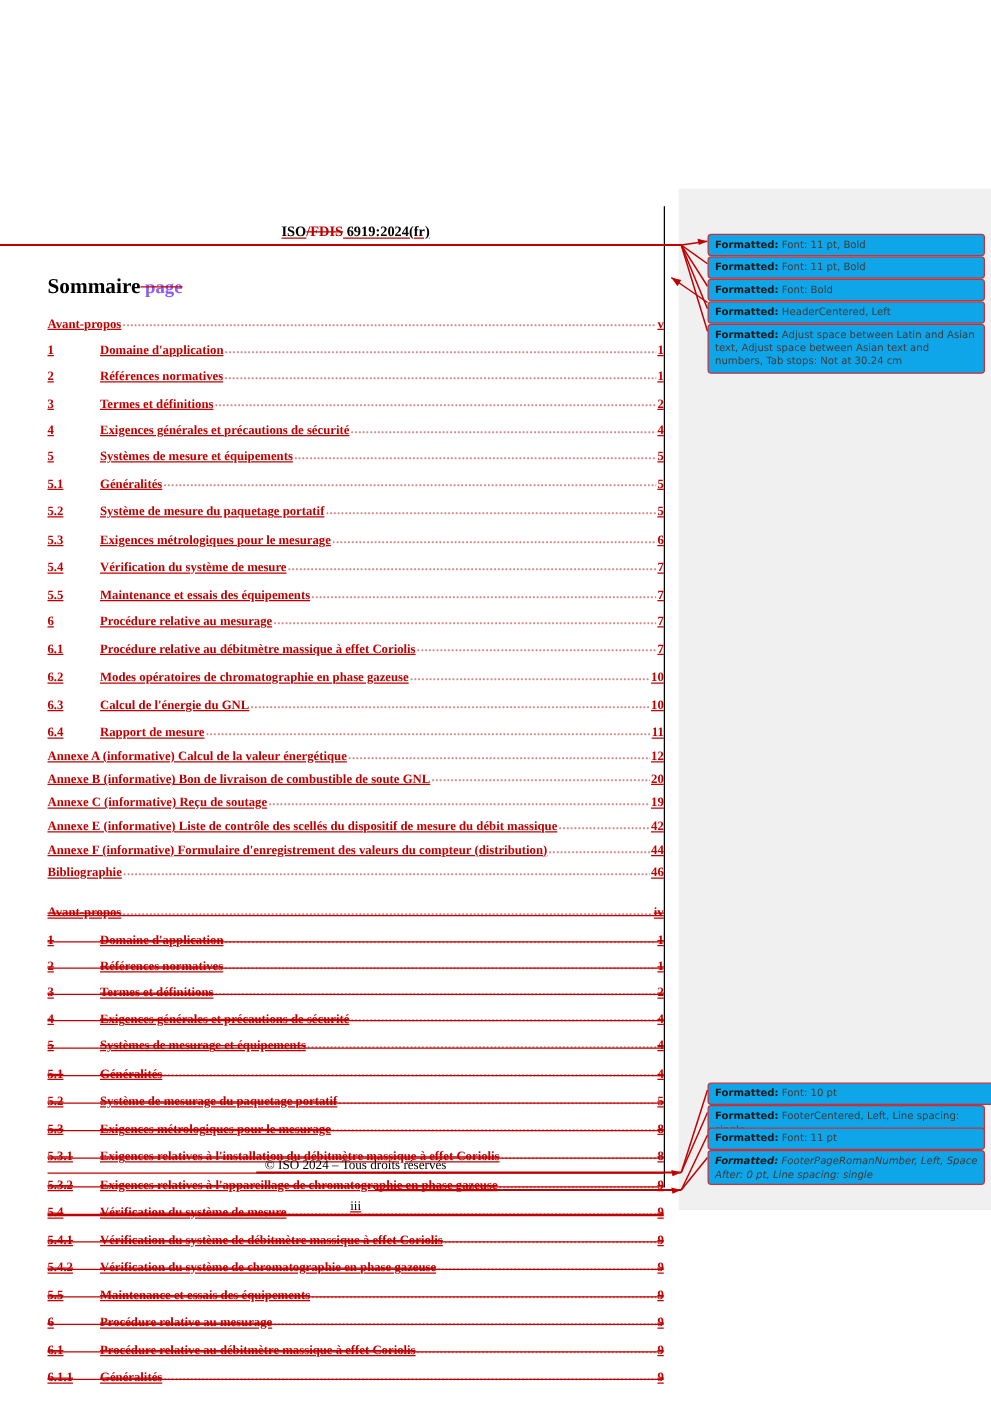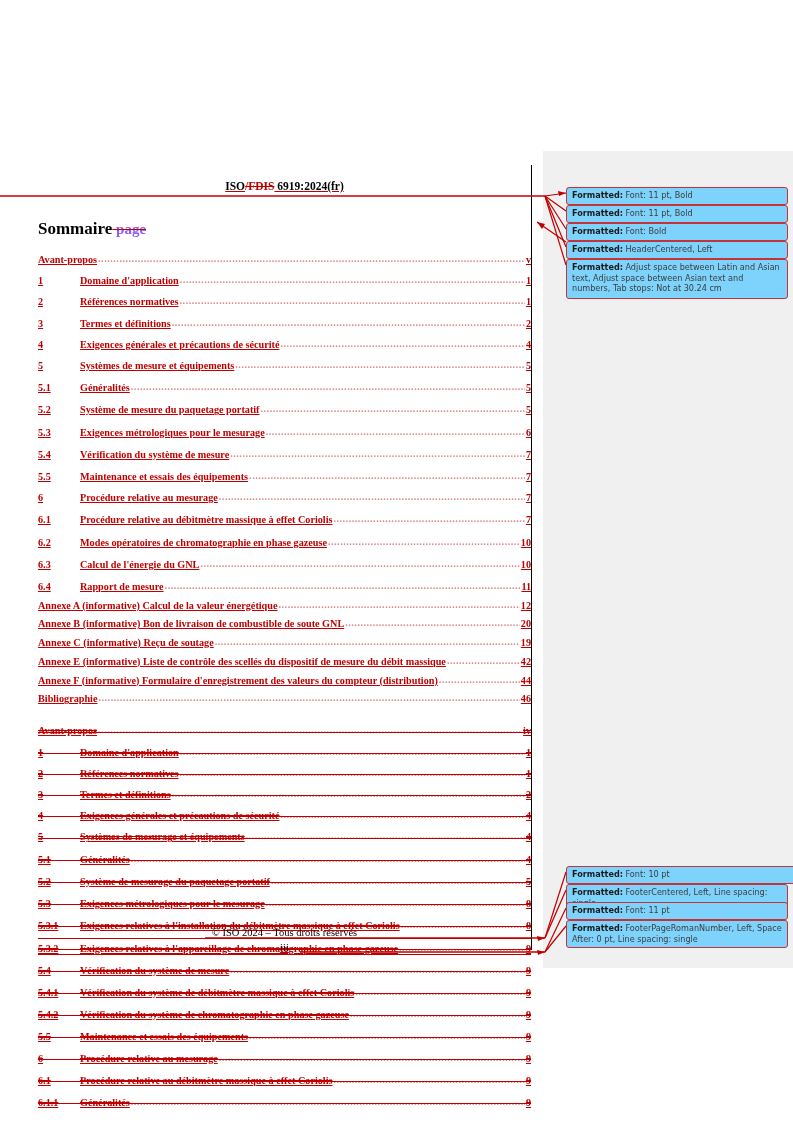--- a/index.html
+++ b/index.html
@@ -183,33 +183,33 @@
     color: #000;
     border-bottom: 1.4px solid #c00000;
     padding-bottom: 0;
     position: relative;
   }
   .footer-page {
     text-align: center;
     font-size: 10.5px;
     color: #000;
     border-bottom: 1.4px solid #c00000;
-    margin-top: 3px;
+    margin-top: 21px;
     padding-bottom: 1px;
     text-decoration: underline;
     text-decoration-color: #c00000;
   }
 
   
   .callout {
     position: absolute;
     box-sizing: border-box;
     border: 1px solid #c4333a;
     border-radius: 3px;
-    background: #7dd3fc;
+    background: #0ea5e9;
     font-family: "DejaVu Sans", sans-serif;
     font-size: 8.1px;
     line-height: 1.32;
     color: #3c3c3c;
     padding: 2px 4px 3px 5px;
   }
   .callout b {
     color: #1a1a1a;
     font-weight: bold;
   }
@@ -537,16 +537,16 @@
 
   <div id="callout-host">
       <div class="callout" style="left: 566px; top: 187px; width: 222px; min-height: 15px;"><b>Formatted:</b><span> Font: 11 pt, Bold</span></div>
       <div class="callout" style="left: 566px; top: 205px; width: 222px; min-height: 15px;"><b>Formatted:</b><span> Font: 11 pt, Bold</span></div>
       <div class="callout" style="left: 566px; top: 223px; width: 222px; min-height: 15px;"><b>Formatted:</b><span> Font: Bold</span></div>
       <div class="callout" style="left: 566px; top: 241px; width: 222px; min-height: 15px;"><b>Formatted:</b><span> HeaderCentered, Left</span></div>
       <div class="callout" style="left: 566px; top: 259px; width: 222px; min-height: 40px;"><b>Formatted:</b><span> Adjust space between Latin and Asian text, Adjust space between Asian text and numbers, Tab stops: Not at  30.24 cm</span></div>
       <div class="callout" style="left: 566px; top: 866px; width: 248px; min-height: 15px;"><b>Formatted:</b><span> Font: 10 pt</span></div>
       <div class="callout" style="left: 566px; top: 884px; width: 222px; min-height: 15px;"><b>Formatted:</b><span> FooterCentered, Left, Line spacing:  single</span></div>
       <div class="callout" style="left: 566px; top: 902px; width: 222px; min-height: 15px;"><b>Formatted:</b><span> Font: 11 pt</span></div>
-      <div class="callout" style="left: 566px; top: 920px; width: 222px; min-height: 26px;"><b>Formatted:</b><span> FooterPageRomanNumber, Left, Space After:  0 pt, Line spacing:  single</span></div>
+      <div class="callout" style="left: 566px; top: 920px; width: 222px; min-height: 26px; font-style: italic;"><b>Formatted:</b><span> FooterPageRomanNumber, Left, Space After:  0 pt, Line spacing:  single</span></div>
     </div>
 
 </div>
 
 </body></html>

